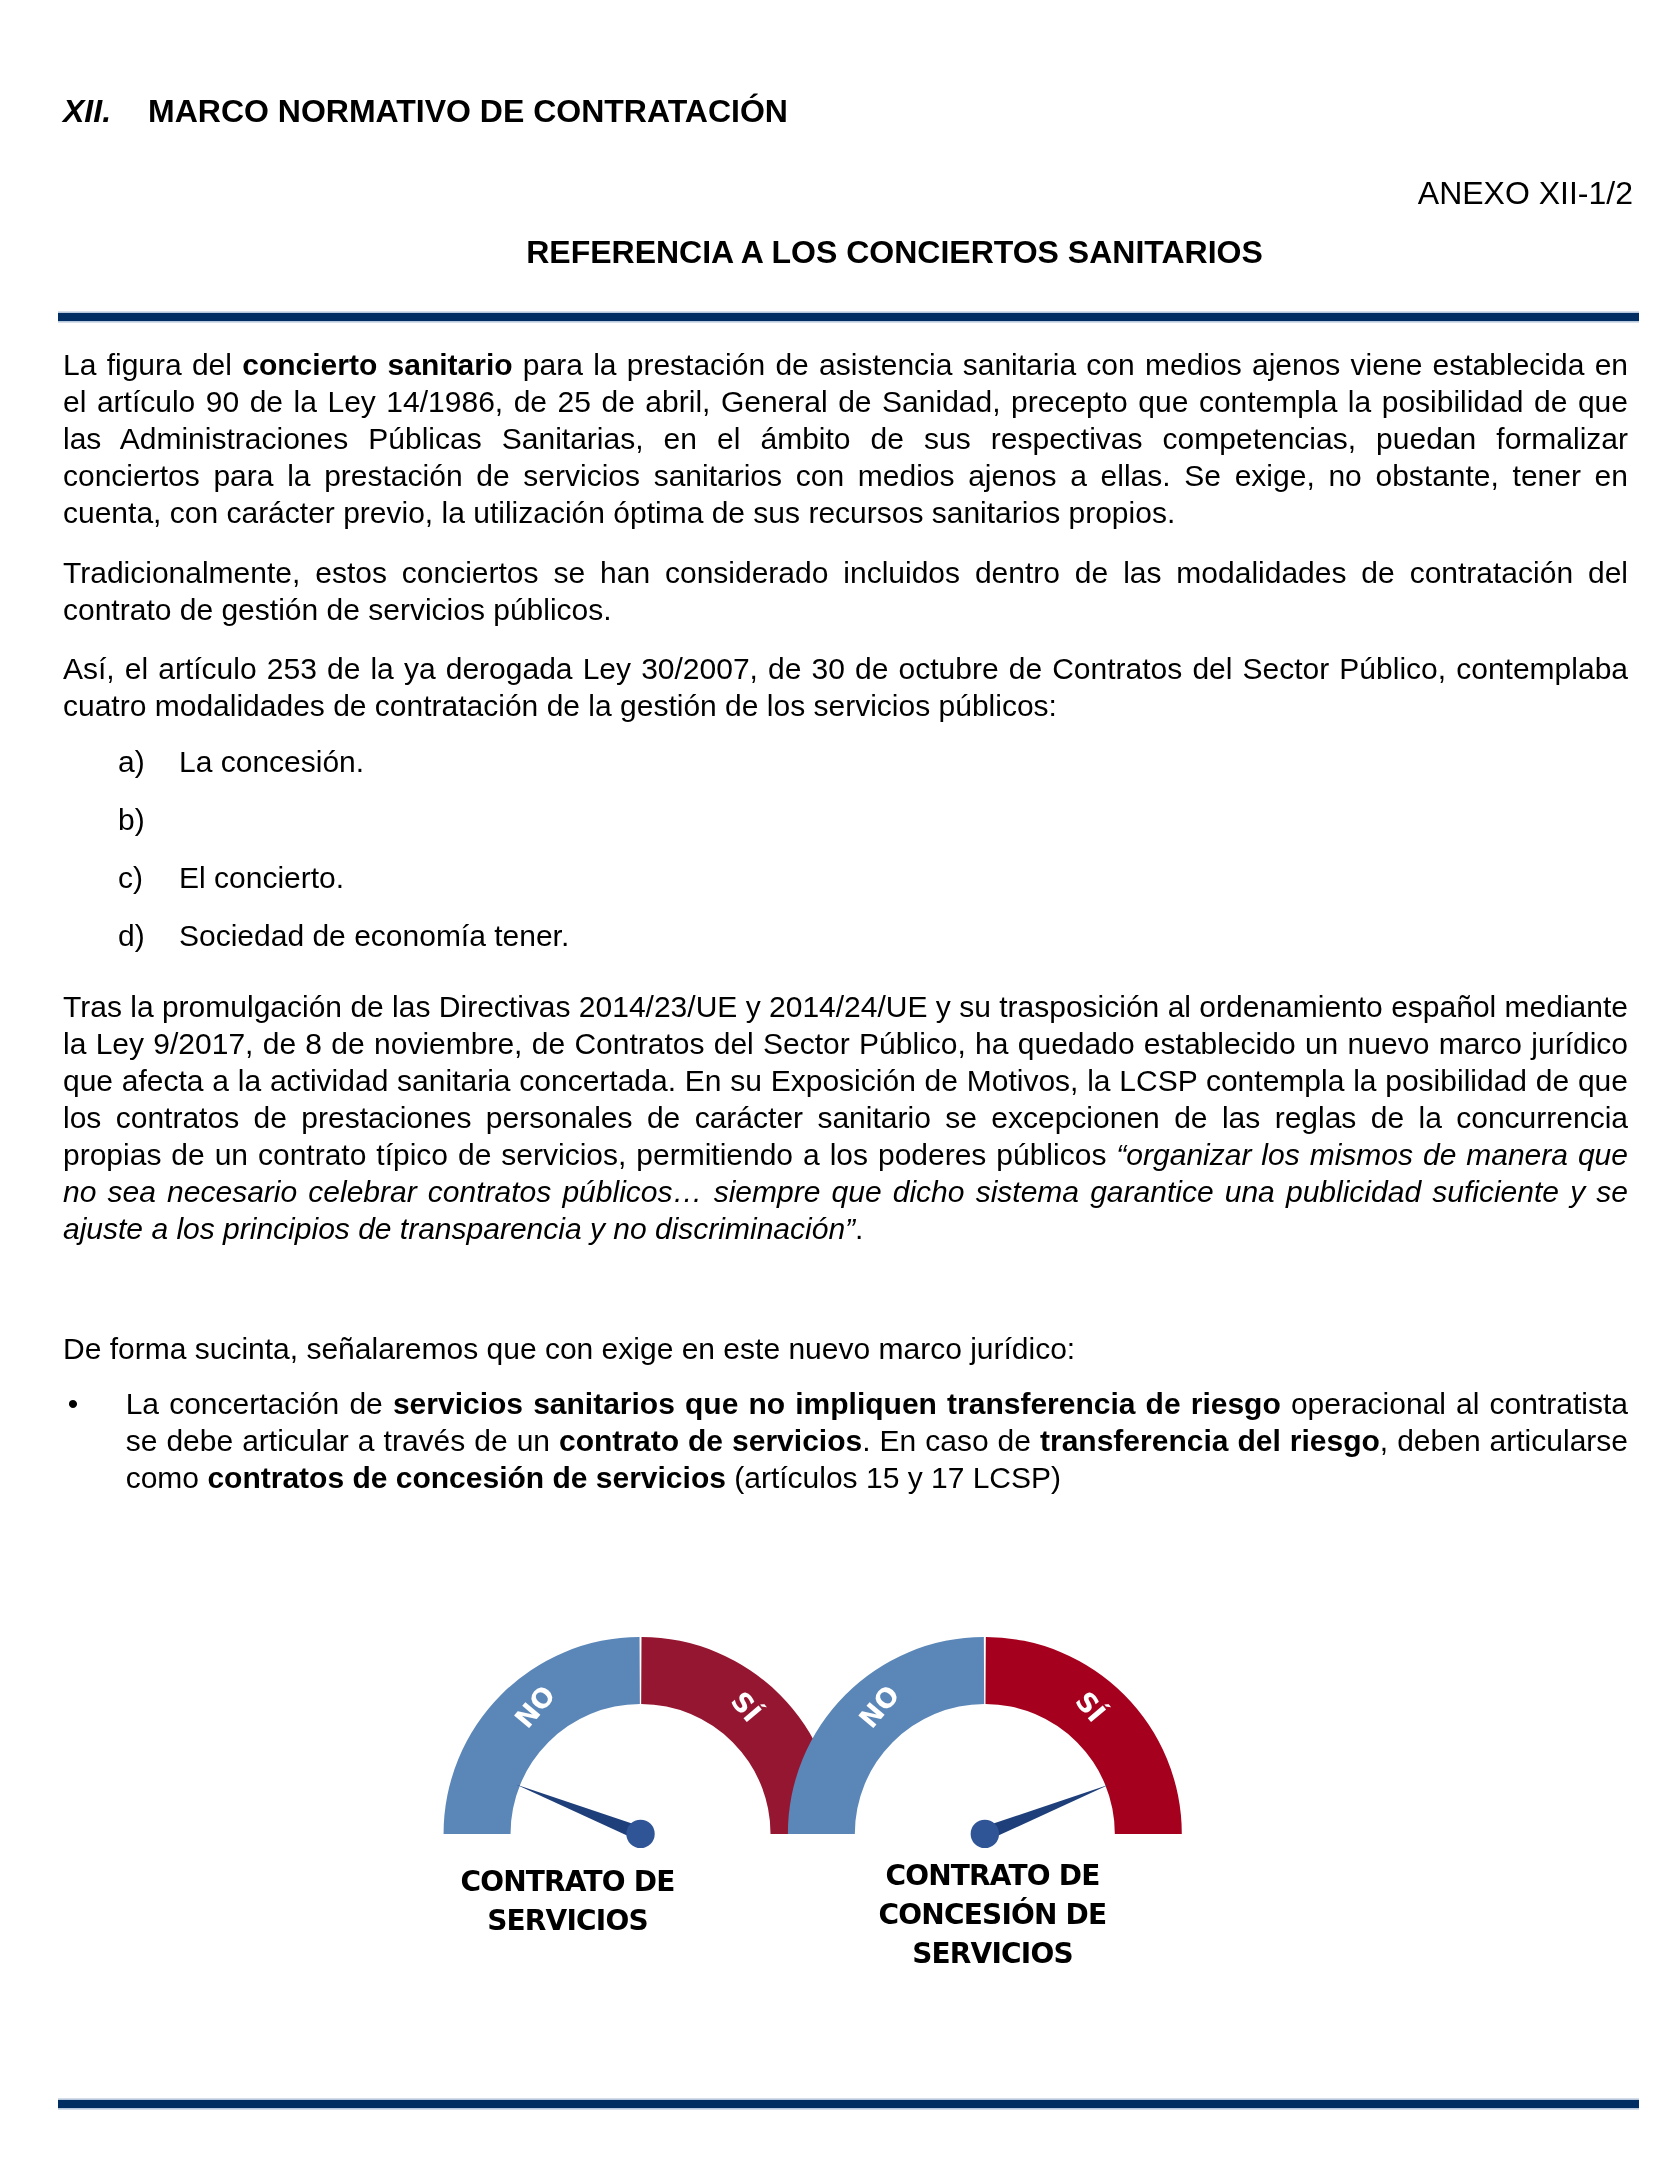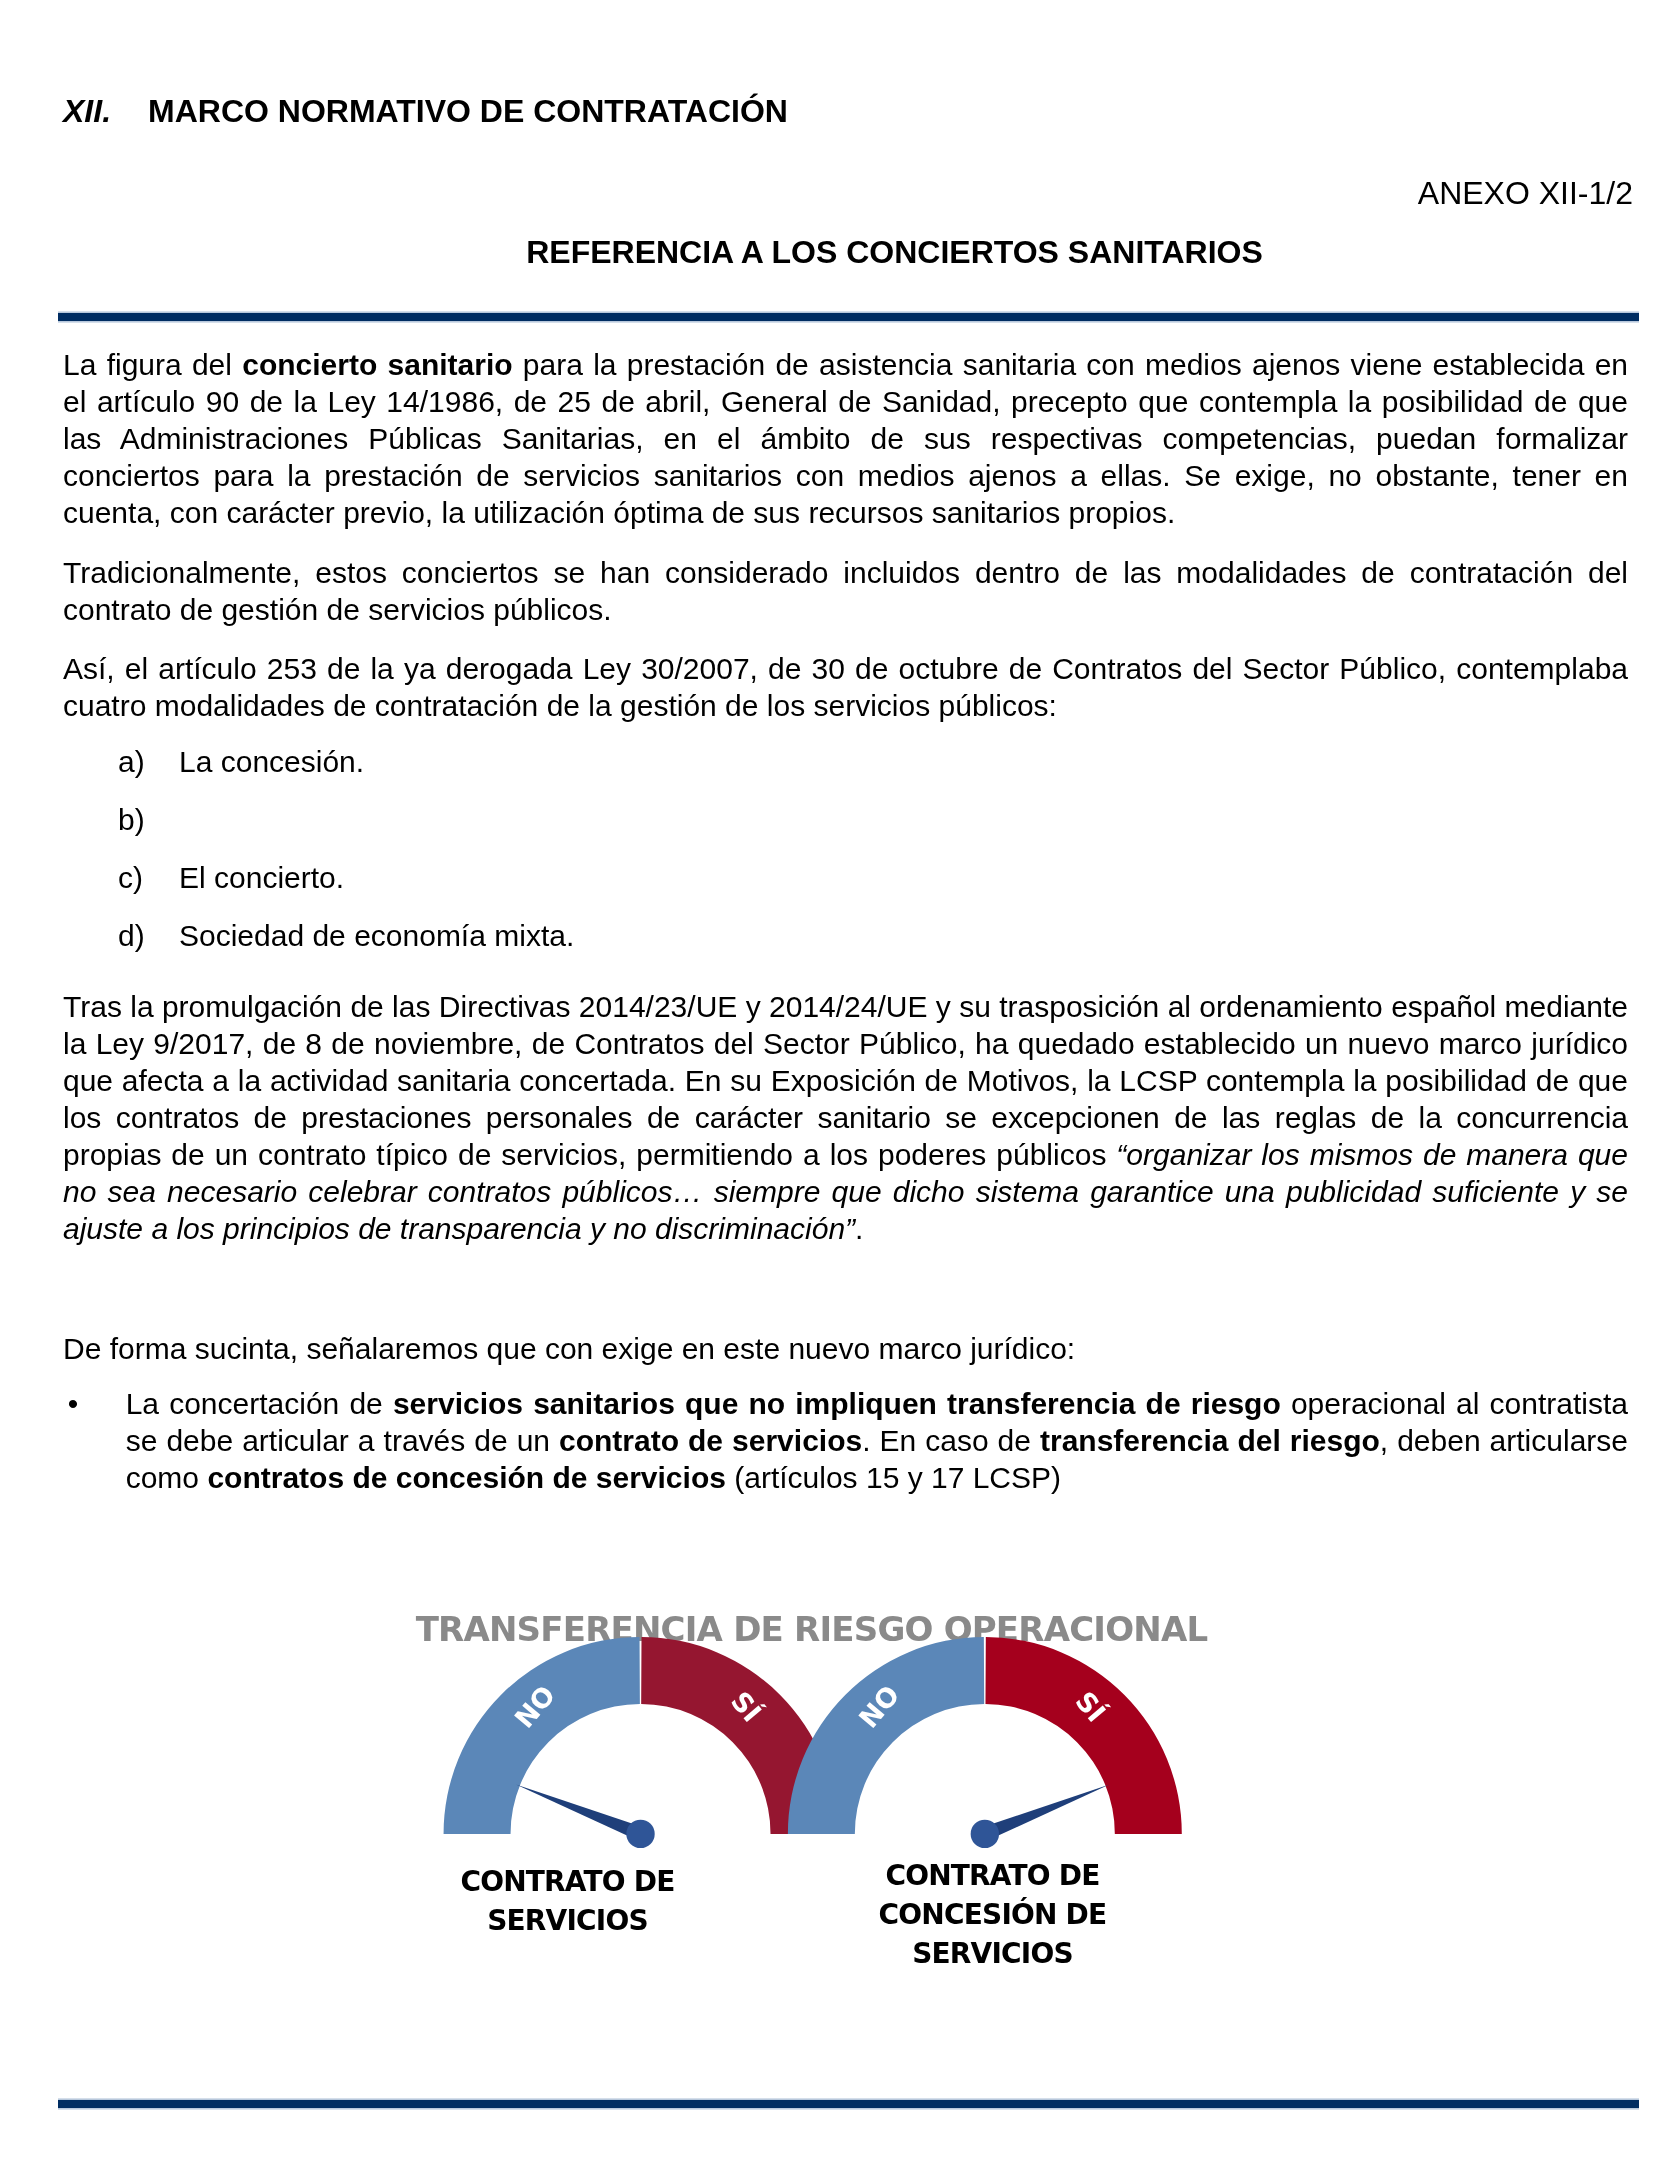--- a/index.html
+++ b/index.html
@@ -64,38 +64,37 @@
     </div>
   <div class="li">
       <span class="mk">b)</span>
     </div>
   <div class="li">
       <span class="mk">c)</span>
       <span>El concierto.</span>
     </div>
   <div class="li">
       <span class="mk">d)</span>
-      <span>Sociedad de economía mixta.</span>
+      <span>Sociedad de economía tener.</span>
     </div>
 </div>
 
 <div class="abs body p4">
   <p><span>Tras la promulgación de las Directivas 2014/23/UE y 2014/24/UE y su trasposición al ordenamiento español mediante la Ley 9/2017, de 8 de noviembre, de Contratos del Sector Público, ha quedado establecido un nuevo marco jurídico que afecta a la actividad sanitaria concertada. En su Exposición de Motivos, la LCSP contempla la posibilidad de que los contratos de prestaciones personales de carácter sanitario se excepcionen de las reglas de la concurrencia propias de un contrato típico de servicios, permitiendo a los poderes públicos </span><i>“organizar los mismos de manera que no sea necesario celebrar contratos públicos… siempre que dicho sistema garantice una publicidad suficiente y se ajuste a los principios de transparencia y no discriminación”</i><span>.</span></p>
 </div>
 <div class="abs body p5">
   <p>De forma sucinta, señalaremos que con exige en este nuevo marco jurídico:</p>
 </div>
 
 <div class="abs bullet">
   <span class="dot">•</span>
   <span class="txt"><span>La concertación de </span><b>servicios sanitarios que no impliquen transferencia de riesgo</b><span> operacional al contratista se debe articular a través de un </span><b>contrato de servicios</b><span>. En caso de </span><b>transferencia del riesgo</b><span>, deben articularse como </span><b>contratos de concesión de servicios</b><span> (artículos 15 y 17 LCSP)</span></span>
 </div>
 
 <div class="abs figure">
-  <div class="fig-title">TRANSFERENCIA DE RIESGO OPERACIONAL</div>
   <svg id="gauges" width="867" height="260" style="position:absolute;left:0;top:0;overflow:visible" viewBox="0 0 1100 330">
     <g id="gauge-0">
         <path d="M83,306.99999999999994 A250,250 0 0 1 331.75000520832685,57.00312499348959 L332.1750034374957,142.00206249570314 A165,165 0 0 0 168,307 Z" fill="#5b87b8"></path>
         <path d="M334.24999479167315,57.00312499348959 A250,250 0 0 1 583,307 L498,307 A165,165 0 0 0 333.8249965625043,142.00206249570314 Z" fill="#951630"></path>
         <text x="200.73452212714687" y="147.11850212402373" fill="#ffffff" font-size="34" text-anchor="middle" dominant-baseline="middle" transform="rotate(-50 200.73452212714687 147.11850212402373)">NO</text>
         <text x="465.2654778728531" y="147.11850212402373" fill="#ffffff" font-size="34" text-anchor="middle" dominant-baseline="middle" transform="rotate(50 465.2654778728531 147.11850212402373)">SÍ</text>
         <path d="M329.6868790258379,315.36798837299426 L174.93799739899728,244.41882604360472 L336.3131209741621,298.63201162700574 Z" fill="#1f3f7a"></path>
         <circle cx="333" cy="307" r="18" fill="#2f5597"></circle>
       </g>
     <g id="gauge-1">

